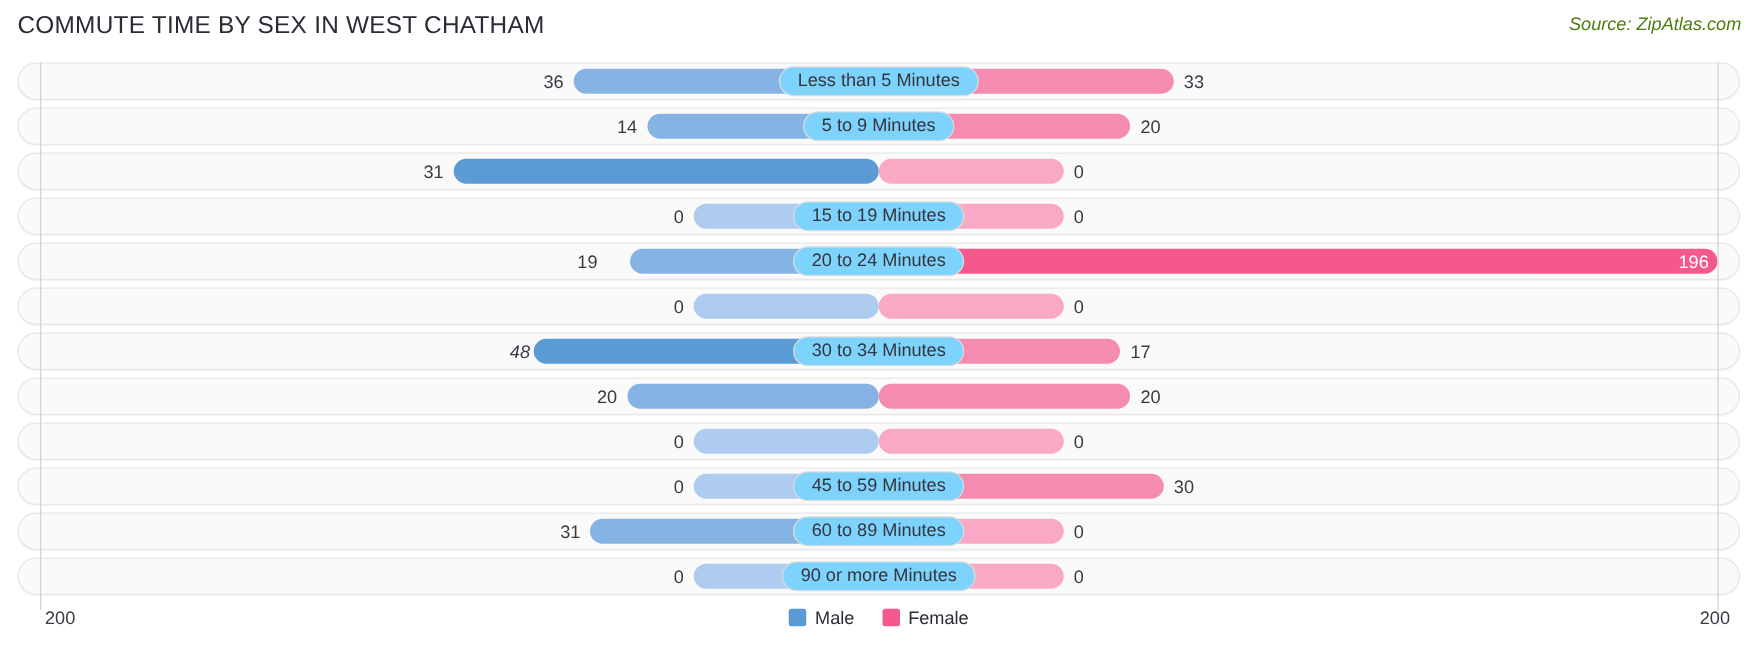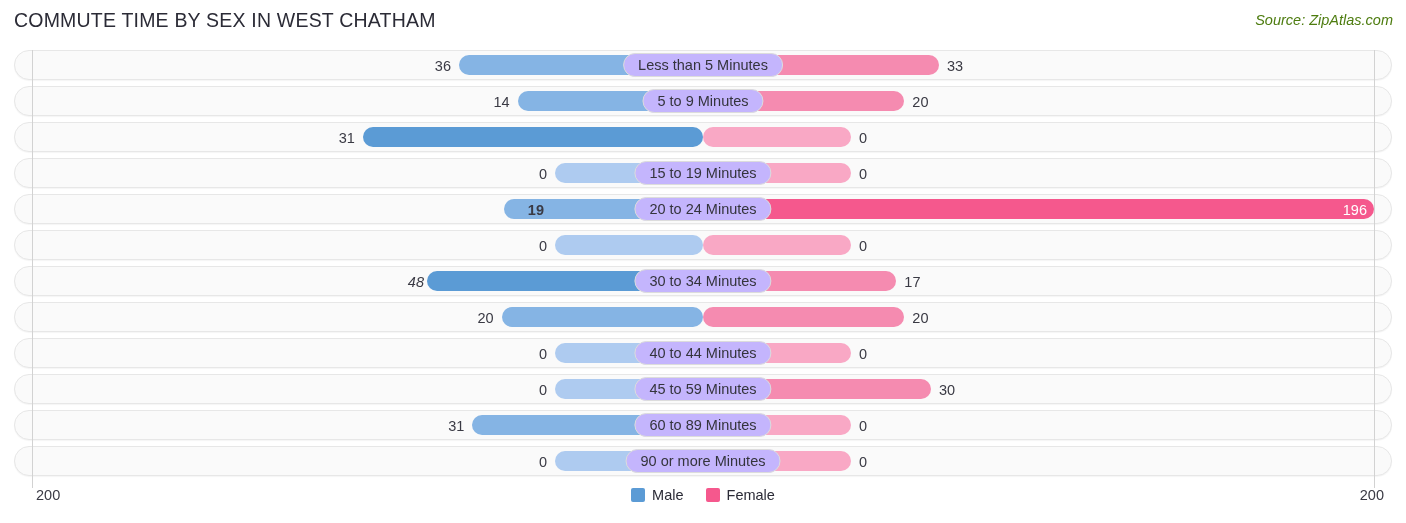--- a/index.html
+++ b/index.html
@@ -115,21 +115,21 @@
   }
 
   .cat-pill {
     position: absolute;
     left: 50%;
     top: 2px;
     transform: translateX(-50%);
     height: 24px;
     line-height: 23px;
     padding: 0 14px;
-    background: #c4b5fd;
+    background: #7dd3fc;
     border: 1px solid #dcdcdc;
     border-radius: 13px;
     font-size: 14.5px;
     color: #34343c;
     white-space: nowrap;
     z-index: 4;
     box-sizing: border-box;
   }
 
   
@@ -212,21 +212,21 @@
             <div class="bar female" style="width: 148px; background: rgb(249, 168, 197);"></div>
             <div class="val male-val" style="right: 844px;">0</div>
             <div class="val female-val" style="left: 844px;">0</div>
             <div class="cat-pill">15 to 19 Minutes</div>
           </div>
         </div>
         <div class="row">
           <div class="bar-wrap">
             <div class="bar male" style="width: 198.699px; background: rgb(133, 180, 228);"></div>
             <div class="bar female" style="width: 671px; background: rgb(245, 88, 141);"></div>
-            <div class="val male-val" style="right: 847px; font-weight: bold;">19</div>
+            <div class="val male-val" style="right: 913px;">19</div>
             <div class="val female-val inside" style="left: 1320px; width: 32px; text-align: right;">196</div>
             <div class="cat-pill">20 to 24 Minutes</div>
           </div>
         </div>
         <div class="row">
           <div class="bar-wrap">
             <div class="bar male" style="width: 148px; background: rgb(174, 203, 240);"></div>
             <div class="bar female" style="width: 148px; background: rgb(249, 168, 197);"></div>
             <div class="val male-val" style="right: 844px;">0</div>
             <div class="val female-val" style="left: 844px;">0</div>
@@ -248,21 +248,20 @@
             <div class="val male-val" style="right: 897.367px;">20</div>
             <div class="val female-val" style="left: 897.367px;">20</div>
           </div>
         </div>
         <div class="row">
           <div class="bar-wrap">
             <div class="bar male" style="width: 148px; background: rgb(174, 203, 240);"></div>
             <div class="bar female" style="width: 148px; background: rgb(249, 168, 197);"></div>
             <div class="val male-val" style="right: 844px;">0</div>
             <div class="val female-val" style="left: 844px;">0</div>
-            <div class="cat-pill">40 to 44 Minutes</div>
           </div>
         </div>
         <div class="row">
           <div class="bar-wrap">
             <div class="bar male" style="width: 148px; background: rgb(174, 203, 240);"></div>
             <div class="bar female" style="width: 228.051px; background: rgb(245, 139, 176);"></div>
             <div class="val male-val" style="right: 844px;">0</div>
             <div class="val female-val" style="left: 924.051px;">30</div>
             <div class="cat-pill">45 to 59 Minutes</div>
           </div>

